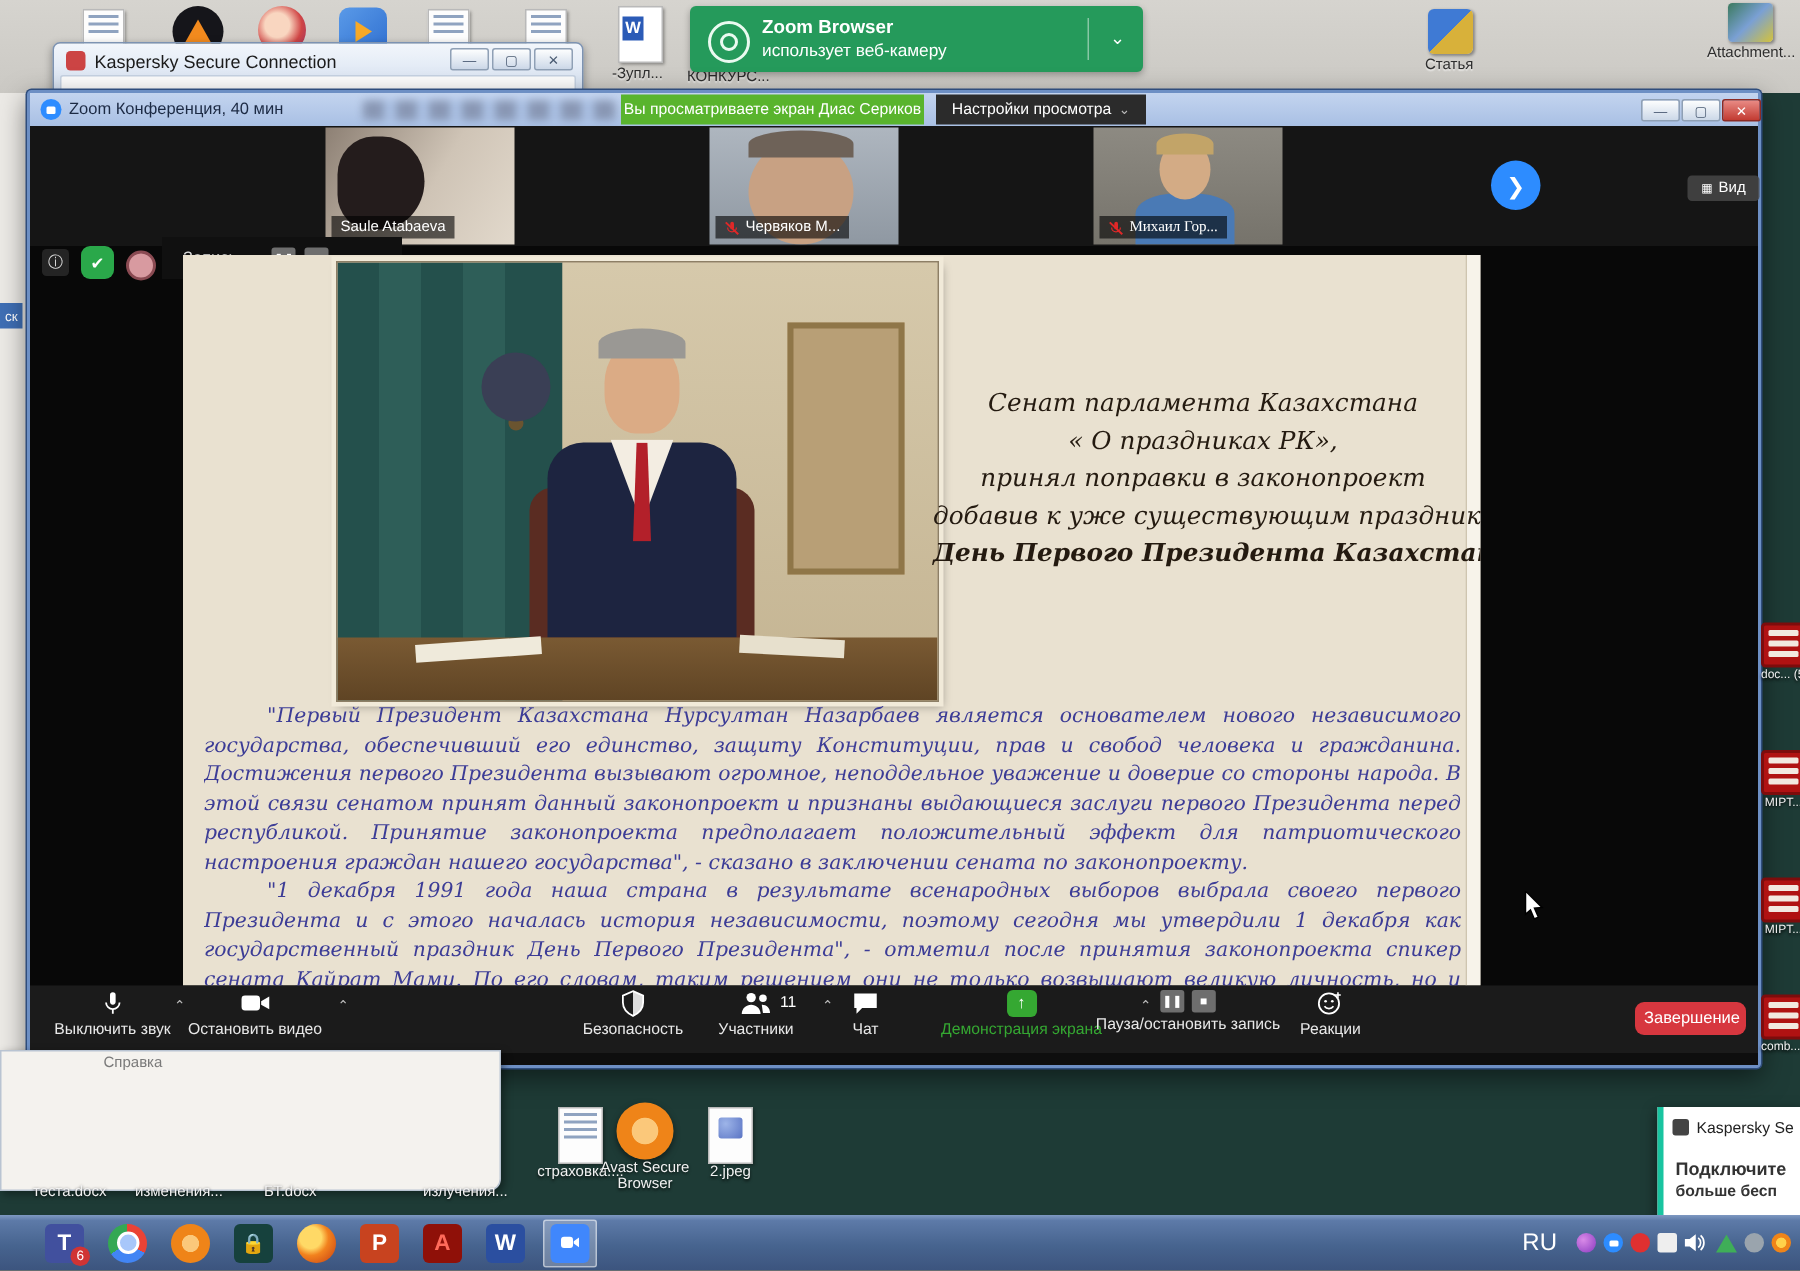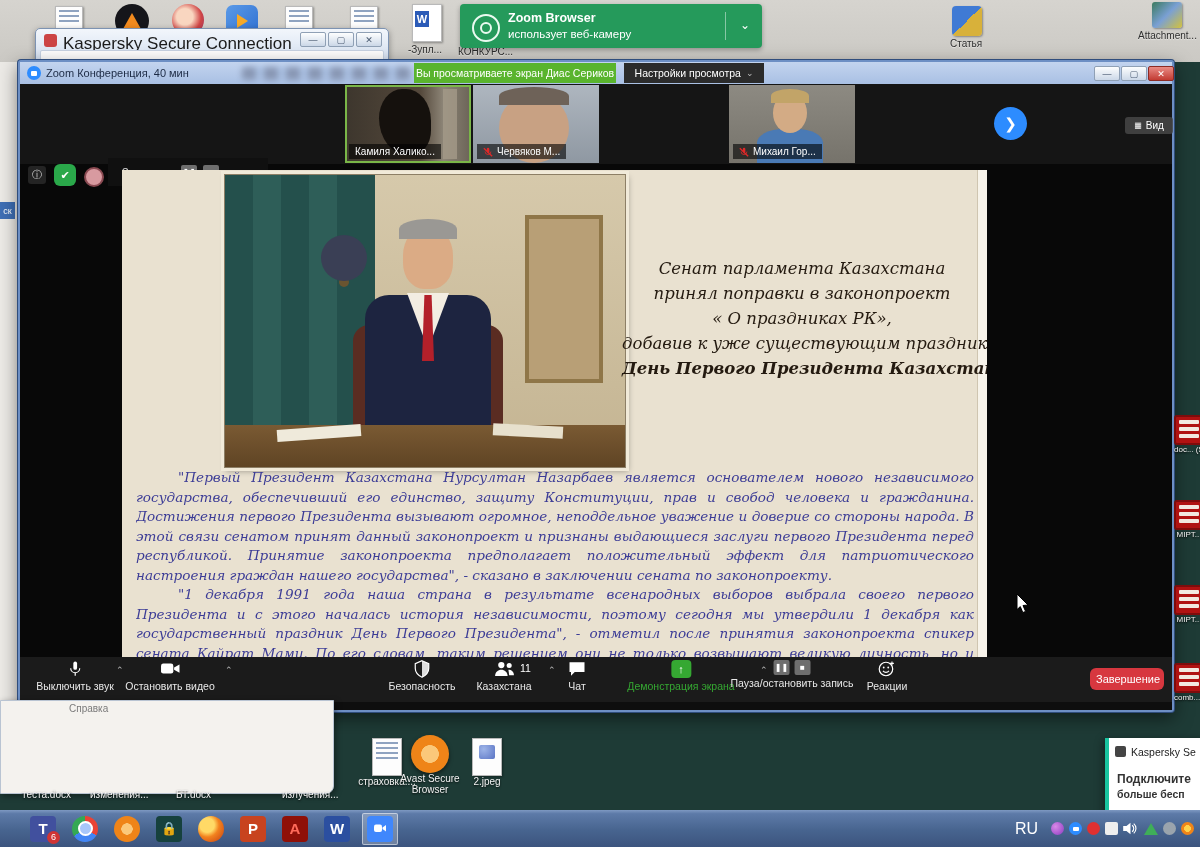--- a/index.html
+++ b/index.html
@@ -11,21 +11,21 @@
   .left-strip{left:0;top:62px;width:18px;height:646px;background:#eceae6;border-right:1px solid #9fb0c8;}
   .left-tab{left:0;top:202px;width:15px;height:17px;background:#3f6fb5;color:#fff;font-size:9px;
             display:flex;align-items:center;justify-content:center;}
   .ico-page{background:#fdfdfd;border:1px solid #b9b9b9;box-shadow:1px 1px 2px rgba(0,0,0,.35);}
   .ico-page i{display:block;height:2px;background:#8fa3c0;margin:3px 3px 0 3px;}
   .ilabel{color:#2e2e2e;font-size:10px;text-shadow:0 1px 1px rgba(255,255,255,.6);}
   .ilabel-w{color:#f2f2f2;font-size:10px;text-shadow:0 1px 2px rgba(0,0,0,.8);text-align:center;}
   
   .kwin{left:35px;top:28px;width:352px;height:34px;border:1px solid #7d93b2;border-radius:5px 5px 0 0;
         background:linear-gradient(#f2f6fb,#d3dff0);box-shadow:0 2px 6px rgba(0,0,0,.35);}
-  .kwin-title{color:#1b1b1b;font-size:17px;text-decoration:underline;}
+  .kwin-title{color:#1b1b1b;font-size:12px;}
   .cap-btn{width:24px;height:13px;border:1px solid #8fa0b5;border-radius:2px;
            background:linear-gradient(#fdfefe,#ccd8e8);color:#4a5b72;font-size:9px;
            display:flex;align-items:center;justify-content:center;}
   
   .znotif{left:460px;top:4px;width:302px;height:44px;background:#259a5b;border-radius:4px;
           box-shadow:0 2px 5px rgba(0,0,0,.3);color:#fff;}
   .zn-cam{left:12px;top:10px;width:24px;height:24px;border:2px solid #eafaf0;border-radius:50%;}
   .zn-cam:after{content:"";position:absolute;left:6px;top:6px;width:8px;height:8px;border:2px solid #eafaf0;border-radius:50%;}
   
   .zwin{left:18px;top:60px;width:1152px;height:648px;background:#0e0e0e;
@@ -158,44 +158,43 @@
         <span>Настройки просмотра</span>
         <span class="chev">⌄</span>
       </div>
       <div class="abs cap-btn" style="left:1074px;top:4px;">—</div>
       <div class="abs cap-btn" style="left:1101px;top:4px;">▢</div>
       <div class="abs cap-btn" style="left:1128px;top:4px;background:linear-gradient(#e98b85,#c23b32);color:#fff;border-color:#8c2a24;">✕</div>
     </div>
 
     <div class="abs strip">
 
-
-      <div class="abs tile" style="left:325px;background:linear-gradient(90deg,#3d362d 0%,#55493c 60%,#8d8577 78%,#6b6457 100%);outline:2px solid #7ab648;outline-offset:-2px;">
-        <div class="head" style="left:34px;top:4px;width:52px;height:66px;background:#15110d;border-radius:48% 52% 40% 60%;"></div>
-        <div class="abs" style="left:98px;top:4px;width:14px;height:70px;background:#a49a88;opacity:.8;"></div>
+      <div class="abs tile" style="left:197px;background:linear-gradient(120deg,#8d8074 0%,#cfc4b6 55%,#e2d9cc 100%);">
+        <div class="head" style="left:8px;top:6px;width:58px;height:62px;background:#241c1c;border-radius:46% 54% 58% 42%;"></div>
         <div class="nametag">
-            <span>Камиля Халико...</span>
-          </div>
-      </div>
+            <span>Saule Atabaeva</span>
+          </div>
+      </div>
+
 
       <div class="abs tile" style="left:453px;background:linear-gradient(#aeb6bf 0%,#8f98a2 100%);">
         <div class="head" style="left:26px;top:8px;width:70px;height:70px;background:#c8a183;"></div>
         <div class="abs" style="left:26px;top:2px;width:70px;height:18px;background:#6e6258;border-radius:50% 50% 0 0;"></div>
         <div class="nametag">
           <svg width="10" height="10" viewBox="0 0 12 12">
               <rect x="4.6" y="1" width="3" height="6" rx="1.5" fill="#e02828"></rect>
               <path d="M2.5 5.5a3.5 3.5 0 0 0 7 0" stroke="#e02828" fill="none"></path>
               <line x1="1" y1="1.5" x2="11" y2="11" stroke="#e02828" stroke-width="1.6"></line>
             </svg>
           <span>Червяков М...</span>
         </div>
       </div>
 
 
-      <div class="abs tile" style="left:709px;background:linear-gradient(#8d8a82 0%,#76736b 100%);">
+      <div class="abs tile" style="left:709px;background:linear-gradient(#8d8a82 0%,#76736b 100%);font-family:Liberation Serif, serif;">
         <div class="body-sh" style="left:28px;top:44px;width:66px;height:34px;background:#4a7ab5;"></div>
         <div class="head" style="left:44px;top:8px;width:34px;height:40px;background:#d3ab85;"></div>
         <div class="abs" style="left:42px;top:4px;width:38px;height:14px;background:#c2a468;border-radius:50% 50% 0 0;"></div>
         <div class="nametag">
           <svg width="10" height="10" viewBox="0 0 12 12">
               <rect x="4.6" y="1" width="3" height="6" rx="1.5" fill="#e02828"></rect>
               <path d="M2.5 5.5a3.5 3.5 0 0 0 7 0" stroke="#e02828" fill="none"></path>
               <line x1="1" y1="1.5" x2="11" y2="11" stroke="#e02828" stroke-width="1.6"></line>
             </svg>
           <span>Михаил Гор...</span>
@@ -238,22 +237,22 @@
           <div class="abs" style="left:197px;top:120px;width:12px;height:66px;background:#b3202a;clip-path:polygon(20% 0,80% 0,100% 100%,0 100%);"></div>
           <div class="abs" style="left:178px;top:52px;width:50px;height:62px;background:#dbab85;border-radius:46% 46% 42% 42%;"></div>
           <div class="abs" style="left:174px;top:44px;width:58px;height:20px;background:#9a9894;border-radius:50% 50% 0 0;"></div>
           <div class="abs" style="left:0;top:250px;width:400px;height:42px;background:linear-gradient(#7a5a33,#5f4424);"></div>
           <div class="abs" style="left:52px;top:252px;width:84px;height:12px;background:#efeadb;transform:rotate(-4deg);"></div>
           <div class="abs" style="left:268px;top:250px;width:70px;height:12px;background:#e7e0cd;transform:rotate(3deg);"></div>
         </div>
 
         <div class="abs headline">
           <div>Сенат парламента Казахстана</div>
+          <div>« О праздниках РК»,</div>
           <div>принял поправки в законопроект</div>
-          <div>« О праздниках РК»,</div>
           <div>добавив к  уже  существующим праздникам</div>
           <div>День Первого Президента Казахстана,</div>
         </div>
 
         <div class="abs doc-body">
           <p>"Первый Президент Казахстана Нурсултан Назарбаев является основателем нового независимого государства, обеспечивший его единство, защиту Конституции, прав и свобод человека и гражданина. Достижения первого Президента вызывают огромное, неподдельное уважение и доверие со стороны народа. В этой связи сенатом принят данный законопроект и признаны выдающиеся заслуги первого Президента перед республикой. Принятие законопроекта предполагает положительный эффект для патриотического настроения граждан нашего государства", - сказано в заключении сената по законопроекту.</p>
           <p>"1 декабря 1991 года наша страна в результате всенародных выборов выбрала своего первого Президента и с этого началась история независимости, поэтому сегодня мы утвердили 1 декабря как государственный праздник День Первого Президента", - отметил после принятия законопроекта спикер сената Кайрат Мами. По его словам, таким решением они не только возвышают великую личность, но и дают соответствующую оценку статусу института</p>
         </div>
       </div>
     </div>
@@ -283,21 +282,21 @@
           </svg>
         <span>Безопасность</span>
       </div>
       <div class="tbtn" style="left:484px;">
         <svg width="22" height="18" viewBox="0 0 28 22">
             <circle cx="10" cy="6" r="4" fill="#fff"></circle>
             <path d="M2 20c0-5 4-8 8-8s8 3 8 8z" fill="#fff"></path>
             <circle cx="20" cy="6.5" r="3.2" fill="#fff"></circle>
             <path d="M19 12c4 0 7 2.6 7 7h-6" fill="#fff"></path>
           </svg>
-        <span>Казахстана</span>
+        <span>Участники</span>
       </div>
       <div class="abs" style="left:500px;top:5px;color:#fff;font-size:10.5px;">11</div>
       <div class="abs chev" style="left:528px;top:8px;">⌃</div>
       <div class="tbtn" style="left:557px;">
         <svg width="18" height="18" viewBox="0 0 24 24">
             <path d="M2 3h20v13H9l-5 5v-5H2z" fill="#fff"></path>
           </svg>
         <span>Чат</span>
       </div>
       <div class="tbtn" style="left:661px;">

